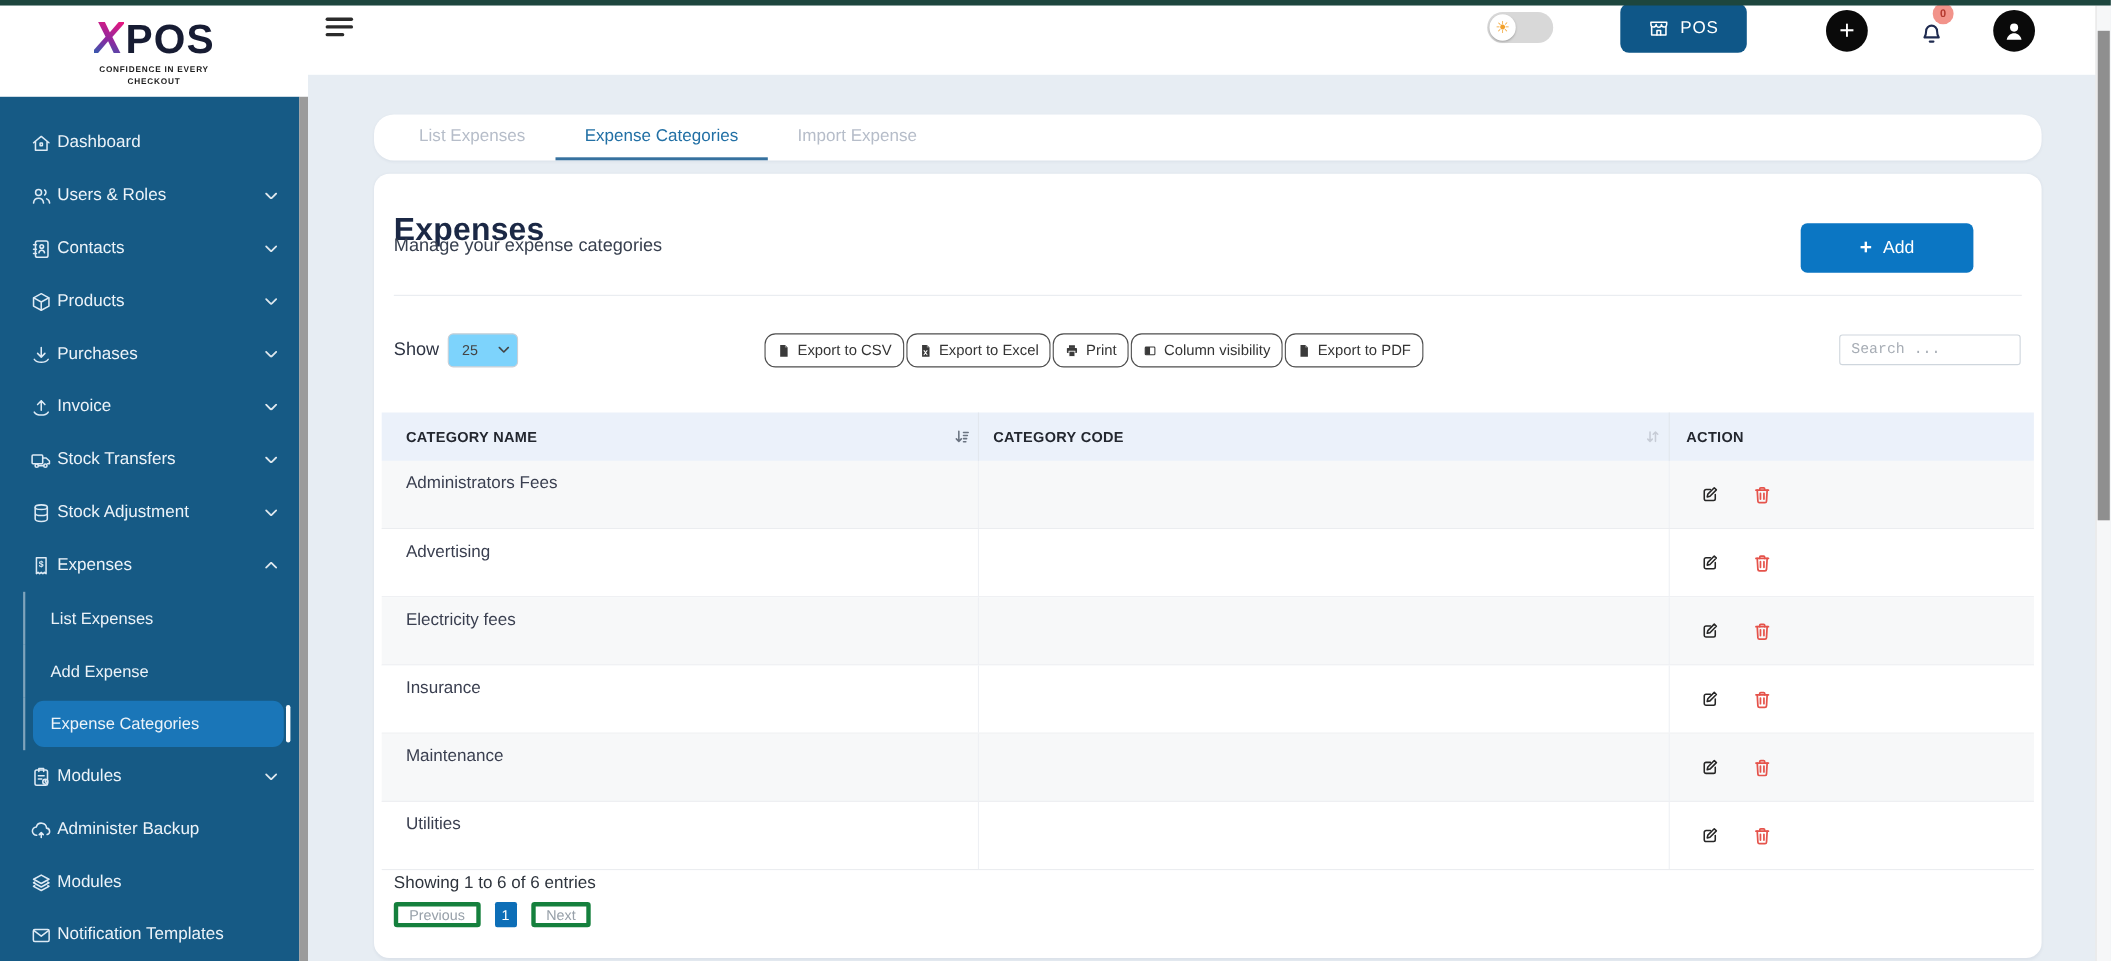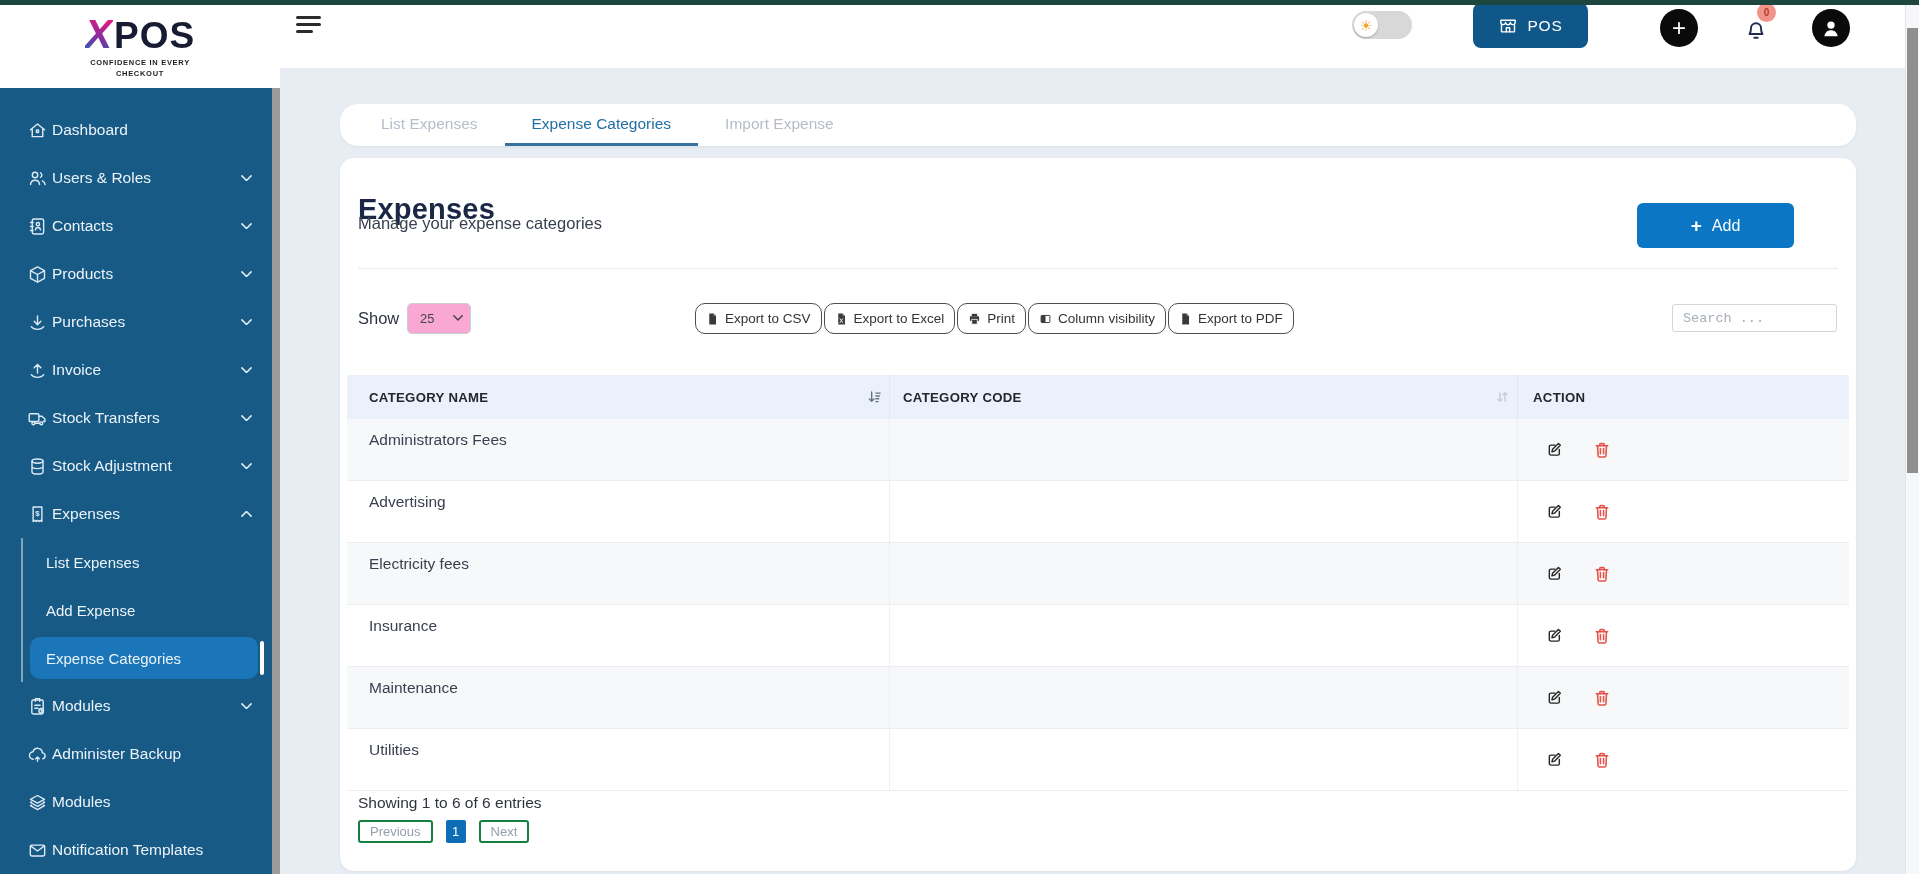--- a/index.html
+++ b/index.html
@@ -70,21 +70,21 @@
 
   .main-card{position:absolute;left:60px;top:90px;width:1516px;height:713px;background:#fff;border-radius:14px;box-shadow:0 1px 3px rgba(25,39,62,.06);}
   .page-title{position:absolute;left:18px;top:16px;font-size:29px;font-weight:800;color:#1b2845;letter-spacing:.2px;}
   .page-subtitle{position:absolute;left:18px;top:56px;font-size:16.5px;color:#38404f;}
   .add-btn{position:absolute;left:1297px;top:45px;width:157px;height:45px;background:#0b76c3;border:none;border-radius:6px;color:#fff;font-size:16px;font-family:inherit;display:flex;align-items:center;justify-content:center;gap:10px;cursor:pointer;}
   .add-btn .plus{font-size:19px;font-weight:700;line-height:1;}
   .divider{position:absolute;left:18px;right:18px;top:110px;height:1px;background:#e8ebf0;}
 
   .show-label{position:absolute;left:18px;top:145px;height:31px;line-height:31px;font-size:16.5px;color:#2d3342;}
   .select-wrap{position:absolute;left:67px;top:145px;width:64px;height:31px;}
-  .select-wrap select{appearance:none;-webkit-appearance:none;width:100%;height:100%;border:1px solid #c9cfd6;border-radius:5px;background:#f9a8d4;font-size:13px;color:#444;padding:0 20px 0 12px;font-family:inherit;cursor:pointer;}
+  .select-wrap select{appearance:none;-webkit-appearance:none;width:100%;height:100%;border:1px solid #c9cfd6;border-radius:5px;background:#7dd3fc;font-size:13px;color:#444;padding:0 20px 0 12px;font-family:inherit;cursor:pointer;}
   .select-wrap .sel-chev{position:absolute;right:8px;top:12px;width:10px;color:#444;pointer-events:none;}
   .select-wrap .sel-chev svg{width:100%;display:block;}
 
   .export-toolbar{position:absolute;left:355px;top:145px;display:flex;gap:2px;}
   .export-btn{height:31px;border:1.5px solid #4e4e4e;border-radius:10px;background:#fff;display:inline-flex;align-items:center;gap:6px;padding:0 10px;font-size:13.5px;color:#343434;font-family:inherit;cursor:pointer;box-sizing:border-box;white-space:nowrap;}
   .btn-ic{width:13px;height:14px;display:flex;}
   .btn-ic svg{width:100%;height:100%;display:block;}
 
   .search-input{position:absolute;right:19px;top:146px;width:165px;height:28px;border:1px solid #cfd6dd;border-radius:3px;padding:0 10px;font-size:13.5px;color:#444;font-family:Liberation Mono, monospace;box-sizing:border-box;}
   .search-input::placeholder{color:#a7adb5;}
@@ -107,21 +107,21 @@
   .td-name{width:543px;padding:12px 0 0 22px;font-size:15.5px;color:#3a3f50;}
   .td-code{width:628px;padding:12px 0 0 13px;font-size:15.5px;color:#3a3f50;}
   .td-action{flex:1;display:flex;align-items:center;padding-left:27px;gap:27px;}
   .act{width:20px;height:20px;cursor:pointer;background:none;border:none;padding:0;}
   .act svg{width:100%;height:100%;display:block;}
   .act.edit{color:#262626;}
   .act.del{color:#e5534b;}
 
   .summary{position:absolute;left:18px;top:636px;font-size:15.5px;color:#2e343d;}
   .pagination{position:absolute;left:18px;top:662px;display:flex;gap:13px;align-items:center;}
-  .pg-btn{height:23px;padding:0 10px;border:2px solid #15803d;border-radius:3px;background:#fff;color:#97a0a9;font-size:13px;font-family:inherit;cursor:pointer;display:flex;align-items:center;}
+  .pg-btn{height:23px;padding:0 10px;border:4px solid #15803d;border-radius:3px;background:#fff;color:#97a0a9;font-size:13px;font-family:inherit;cursor:pointer;display:flex;align-items:center;}
   .pg-num{height:23px;width:20px;border:none;border-radius:2px;background:#0d6eb7;color:#fff;font-size:13px;display:flex;align-items:center;justify-content:center;cursor:pointer;}
 </style>
 </head>
 <body>
 
 <div class="topline"></div>
 
 <aside class="sidebar">
   <div class="logo-area">
     <div class="logo-line">

